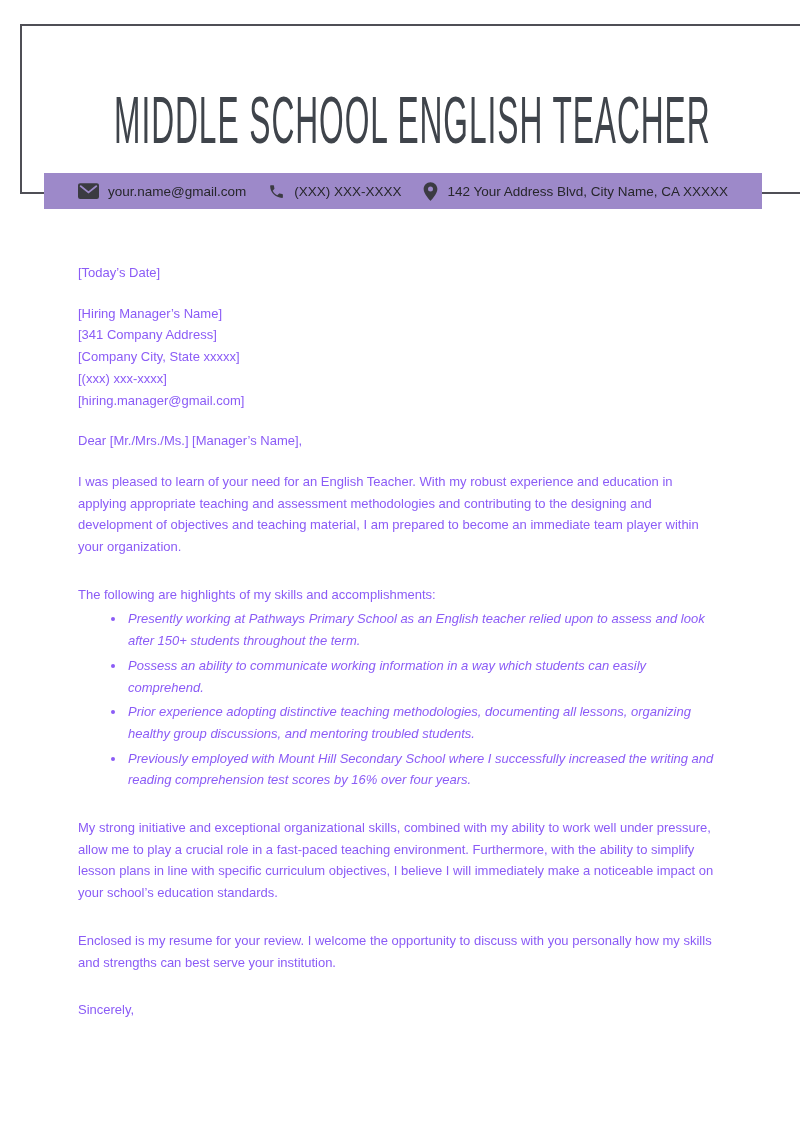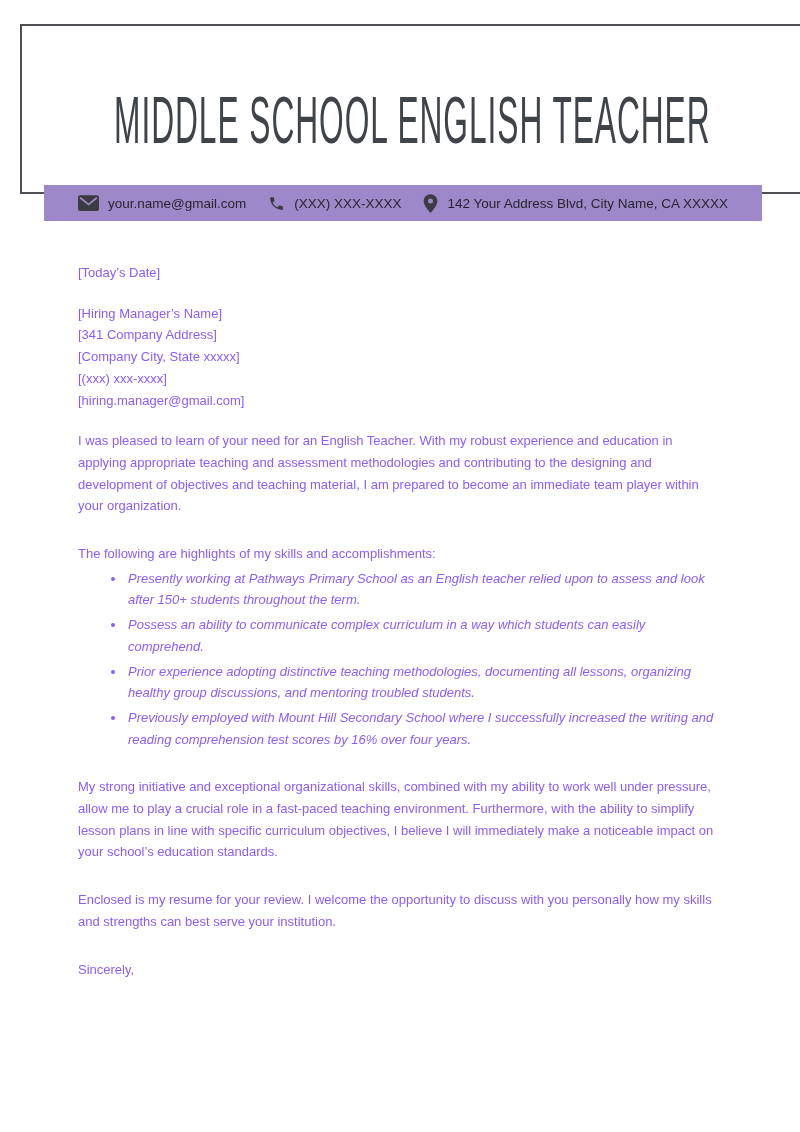--- a/index.html
+++ b/index.html
@@ -28,21 +28,21 @@
     font-size: 66px;
     font-weight: 400;
     letter-spacing: 2px;
     color: var(--title-color, #3f444b);
     white-space: nowrap;
     transform: scaleX(0.48);
     transform-origin: center;
   }
   .contact-bar {
     position: absolute;
-    left: 44px; top: 185px;
+    left: 44px; top: 173px;
     width: 718px; height: 36px;
     background: var(--bar-color, #9d89c9);
     display: flex;
     align-items: center;
     justify-content: center;
     gap: 22px;
     text-align: center;
   }
   .contact-item {
     display: flex;
@@ -114,27 +114,28 @@
     <p class="gap-sm">[Today’s Date]</p>
 
     <div class="gap-sm">
       <p>[Hiring Manager’s Name]</p>
       <p>[341 Company Address]</p>
       <p>[Company City, State xxxxx]</p>
       <p>[(xxx) xxx-xxxx]</p>
       <p>[hiring.manager@gmail.com]</p>
     </div>
 
+    <p class="gap-sm">Dear [Mr./Mrs./Ms.] [Manager’s Name],</p>
 
     <p class="gap-lg">I was pleased to learn of your need for an English Teacher. With my robust experience and education in applying appropriate teaching and assessment methodologies and contributing to the designing and development of objectives and teaching material, I am prepared to become an immediate team player within your organization.</p>
 
     <p class="gap-xs">The following are highlights of my skills and accomplishments:</p>
     <ul class="highlights gap-lg">
       <li>Presently working at Pathways Primary School as an English teacher relied upon to assess and look after 150+ students throughout the term.</li>
-      <li>Possess an ability to communicate complex curriculum in a way which students can easily comprehend.</li>
+      <li>Possess an ability to communicate working information in a way which students can easily comprehend.</li>
       <li>Prior experience adopting distinctive teaching methodologies, documenting all lessons, organizing healthy group discussions, and mentoring troubled students.</li>
       <li>Previously employed with Mount Hill Secondary School where I successfully increased the writing and reading comprehension test scores by 16% over four years.</li>
     </ul>
 
     <p class="gap-lg">My strong initiative and exceptional organizational skills, combined with my ability to work well under pressure, allow me to play a crucial role in a fast-paced teaching environment. Furthermore, with the ability to simplify lesson plans in line with specific curriculum objectives, I believe I will immediately make a noticeable impact on your school’s education standards.</p>
 
     <p class="gap-lg">Enclosed is my resume for your review. I welcome the opportunity to discuss with you personally how my skills and strengths can best serve your institution.</p>
 
     <p class="gap-lg">Sincerely,</p>
 

